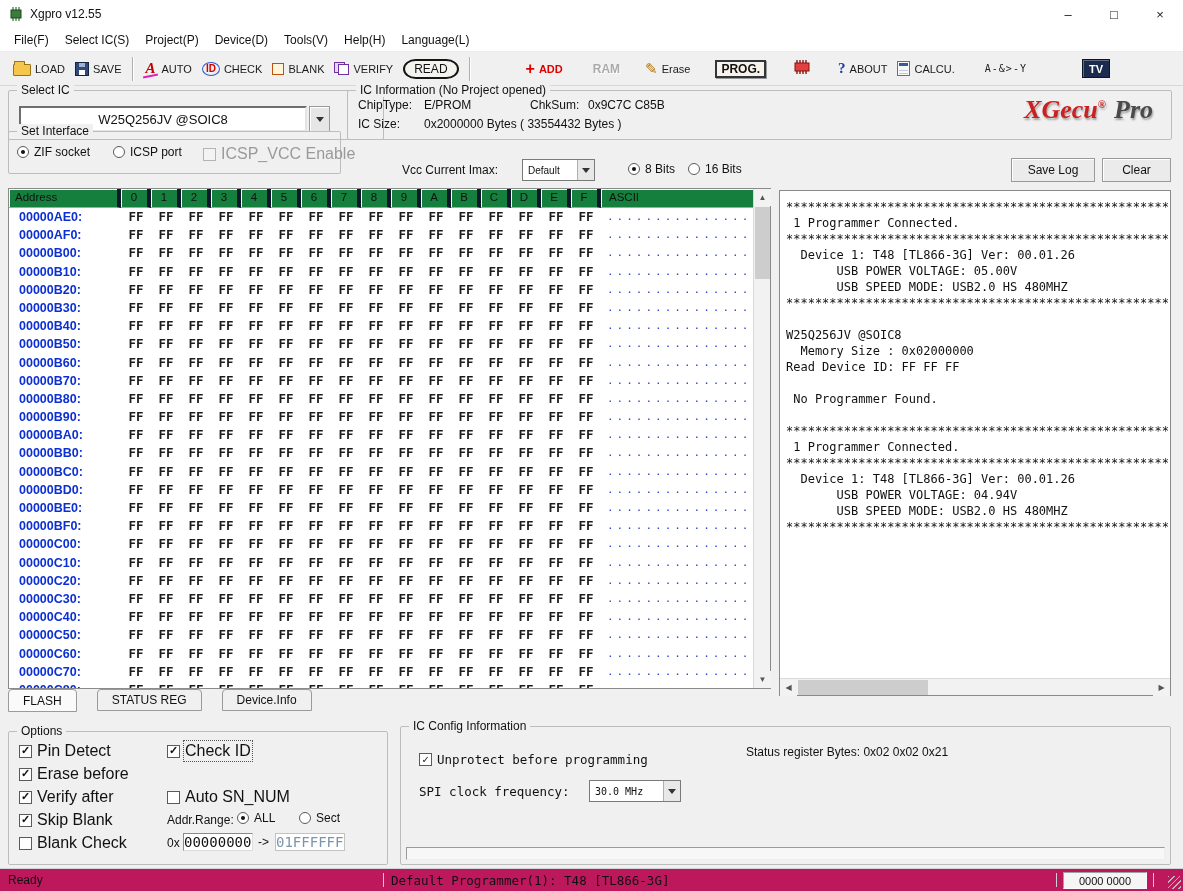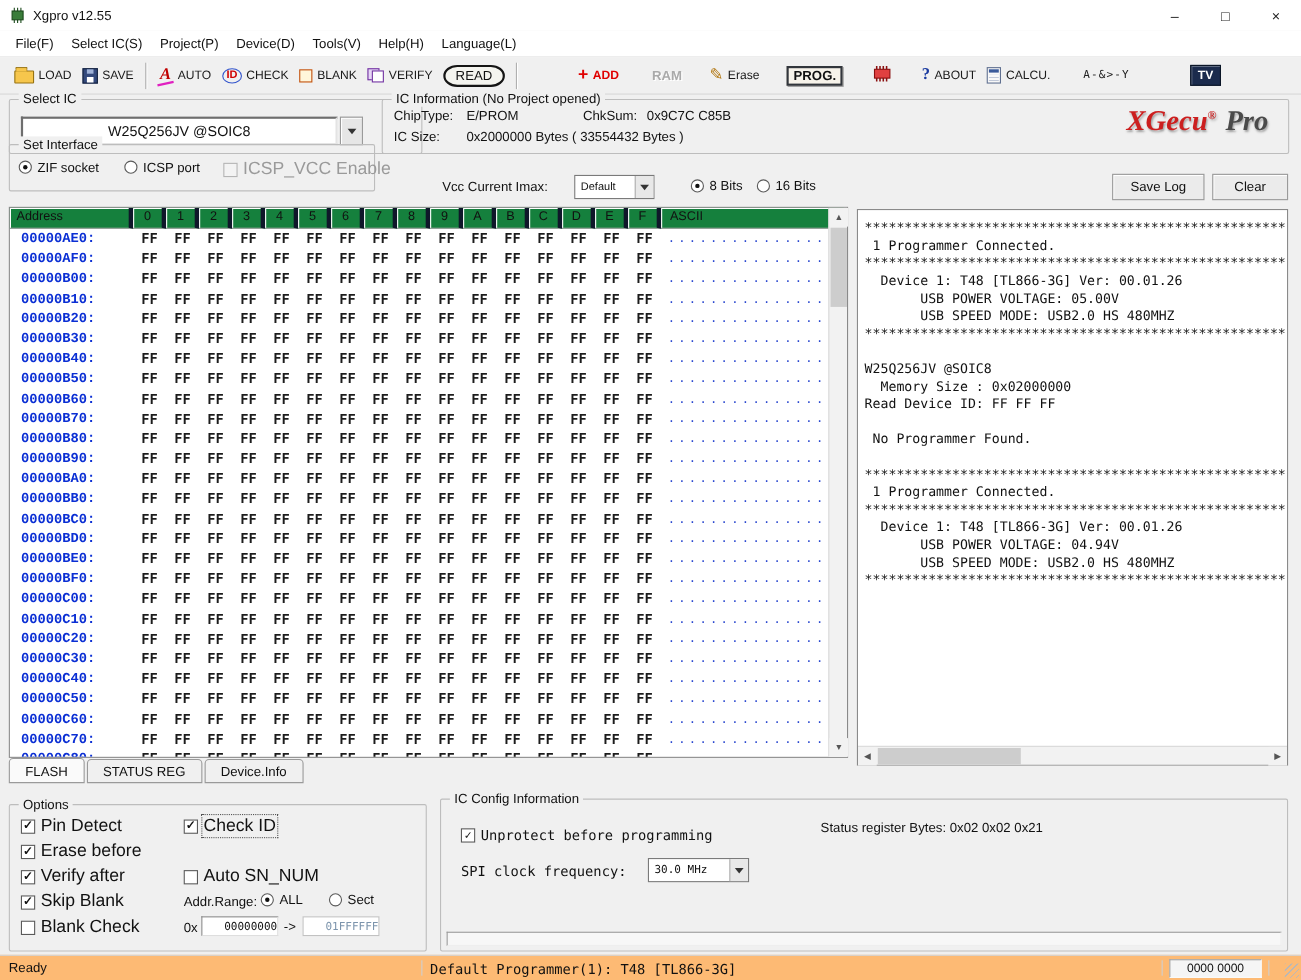--- a/index.html
+++ b/index.html
@@ -61,21 +61,21 @@
 .cb.disabled .box{border-color:#b4b4b4;background:#f3f3f3}
 .rb{display:inline-flex;align-items:center;gap:5px;font-size:12px;position:absolute;white-space:nowrap}
 .rb .dot{width:12px;height:12px;border-radius:50%;background:#fff;border:1px solid #5a5a5a;position:relative;flex:none}
 .rb.checked .dot::after{content:"";position:absolute;inset:3px;border-radius:50%;background:#111}
 .focus{outline:1px dotted #555;outline-offset:1px}
 .combo{position:absolute;background:#fff;border:1px solid #7a7a7a;display:flex;align-items:center;font-size:10px}
 .combo .val{flex:1;padding:0 5px;white-space:nowrap}
 .combo .arrow-btn{width:17px;align-self:stretch;background:#e8e8e8;border-left:1px solid #b0b0b0;display:flex;align-items:center;justify-content:center}
 .tri-down{width:0;height:0;border-left:4px solid transparent;border-right:4px solid transparent;border-top:5px solid #333}
 .btn{position:absolute;background:#ebebeb;border:1px solid #9a9a9a;box-shadow:inset 1px 1px 0 #fff;display:flex;align-items:center;justify-content:center;font-size:12px}
-.field{position:absolute;background:#fff;border:1px solid;border-color:#8a8a8a #dedede #dedede #8a8a8a;font-family:"DejaVu Sans Mono",monospace;font-size:10px;display:flex;align-items:center;justify-content:flex-end}
+.field{position:absolute;background:#fff;border:1px solid;border-color:#8a8a8a #dedede #dedede #8a8a8a;font-family:"DejaVu Sans Mono",monospace;font-size:14px;display:flex;align-items:center;justify-content:flex-start}
 .field.dim{color:#7c94ac;border-color:#c2c2c2}
 
 
 .combo-large{position:absolute;left:10px;top:15px;width:288px;height:26px;background:#fff;border:2px solid;border-color:#6e6e6e #e4e4e4 #e4e4e4 #6e6e6e;display:flex;align-items:center;justify-content:center;font-size:13px}
 .combo-large-btn{position:absolute;left:300px;top:15px;width:21px;height:26px;background:#e6e6e6;border:1px solid #9a9a9a;box-shadow:inset 1px 1px 0 #fff;display:flex;align-items:center;justify-content:center}
 
 
 .brand{position:absolute;right:18px;top:4px;font-family:"Liberation Serif",serif;font-style:italic;font-weight:bold;font-size:26px;text-shadow:1px 2px 2px #9f9f9f;white-space:nowrap}
 .brand .xg{color:#cc1f1f}
 .brand .reg{font-size:11px;vertical-align:super;color:#cc1f1f}
@@ -83,49 +83,49 @@
 
 
 .hexwrap{position:absolute;left:8px;top:188px;width:763px;height:501px;background:#fff;border:1px solid #8a8a8a}
 .hex-header{display:flex;height:19px}
 .hh{background:#15803d;border-right:4px solid #0f172a;border-bottom:1px solid #a6a6a6;box-shadow:inset 1px 1px 0 #fff;font-size:11.5px;line-height:17px;flex:none}
 .hh-addr{width:112px;padding-left:6px}
 .hex-col-h{width:30px;text-align:center}
 .hh-ascii{width:166px;padding-left:8px}
 .hex-rows{height:480px;overflow:hidden}
 .hex-row{display:flex;height:18.2px;line-height:18.2px}
-.hex-addr{width:112px;padding-left:10px;color:#0b2fd4;font-family:Liberation Mono, monospace;font-weight:bold;font-size:12.5px;flex:none}
+.hex-addr{width:112px;padding-left:10px;color:#0b2fd4;font-family:Liberation Sans, sans-serif;font-weight:bold;font-size:12.5px;flex:none}
 .hex-byte{width:30px;text-align:center;font-family:"DejaVu Sans Mono",monospace;font-weight:bold;font-size:12.5px;color:#1c1c1c;flex:none}
 .hex-ascii{width:150px;padding-left:6px;font-family:"DejaVu Sans Mono",monospace;font-size:11px;color:#2a48d0;letter-spacing:3px;overflow:hidden;flex:none}
 
 
 .vscroll{position:absolute;top:0;right:0;width:17px;height:100%;background:#f2f2f2;border-left:1px solid #d9d9d9}
 .sb-arr{width:17px;height:17px;display:flex;align-items:center;justify-content:center;font-size:8px;color:#555;background:#f2f2f2}
 .sb-arr.down{position:absolute;bottom:0;left:0}
 .vthumb{position:absolute;left:1px;top:18px;width:15px;height:72px;background:#cdcdcd}
 .hscroll{position:absolute;left:0;bottom:0;width:100%;height:17px;background:#f2f2f2;border-top:1px solid #d9d9d9}
 .sb-arr.left{position:absolute;left:0;top:0}
 .sb-arr.right{position:absolute;right:0;top:0}
 .hthumb{position:absolute;left:18px;top:1px;height:15px;width:130px;background:#cdcdcd}
 
 
-.tabs{position:absolute;left:8px;top:689px;display:flex;align-items:center;gap:2px}
+.tabs{position:absolute;left:8px;top:689px;display:flex;align-items:flex-start;gap:20px}
 .tab{height:22px;padding:0 14px;display:flex;align-items:center;background:#f0f0f0;border:1px solid #9a9a9a;border-radius:4px 4px 0 0;font-size:12px}
 .tab.active{background:#fafafa;height:23px}
 
 
 .logwrap{position:absolute;left:779px;top:190px;width:392px;height:506px;background:#fff;border:1px solid #8a8a8a}
 .log-pre{font-family:"DejaVu Sans Mono",monospace;font-size:12px;line-height:16px;padding:8px 6px;white-space:pre;overflow:hidden;height:487px}
 
 
 .cfg-mono{position:absolute;font-family:"DejaVu Sans Mono",monospace;font-size:12.5px;white-space:nowrap}
 .sunkbar{position:absolute;background:#f7f7f7;border:1px solid;border-color:#9a9a9a #eee #eee #9a9a9a}
 
 
-.statusbar{position:absolute;left:0;top:868px;width:100%;height:23px;background:#fdba74;border-top:1px solid #d4d4d4}
+.statusbar{position:absolute;left:0;top:868px;width:100%;height:23px;background:#be185d;border-top:1px solid #d4d4d4}
 .sb-item{position:absolute;top:0;height:22px;display:flex;align-items:center;white-space:nowrap}
 .sb-sep{position:absolute;top:4px;width:1px;height:14px;background:#cfcfcf}
 .sb-box{position:absolute;left:1063px;top:3px;width:84px;height:17px;background:#f5f5f5;border:1px solid;border-color:#a0a0a0 #fafafa #fafafa #a0a0a0;display:flex;align-items:center;justify-content:center;font-size:11px}
 .grip{position:absolute;right:2px;bottom:2px;width:13px;height:13px;background:repeating-linear-gradient(135deg,#b8b8b8 0 1px,transparent 1px 4px)}
 .lbl{position:absolute;white-space:nowrap}
 </style>
 </head>
 <body>
 
 <div class="titlebar">

